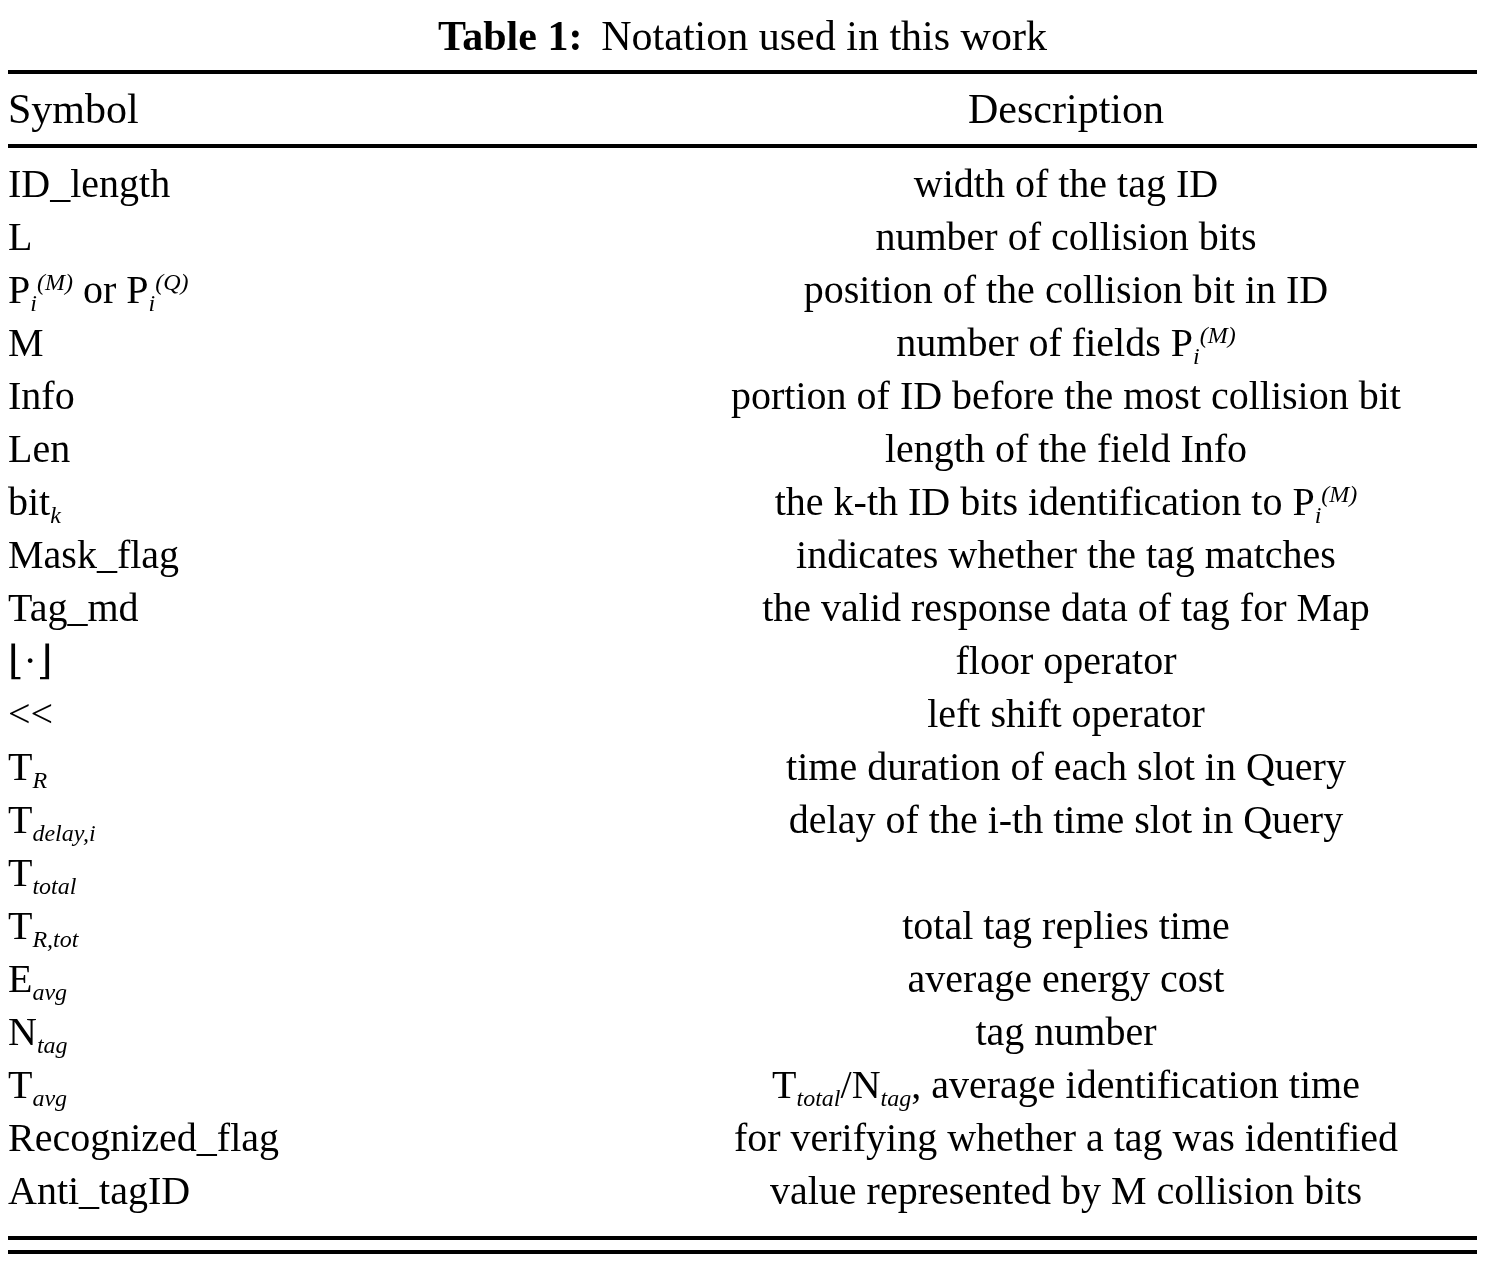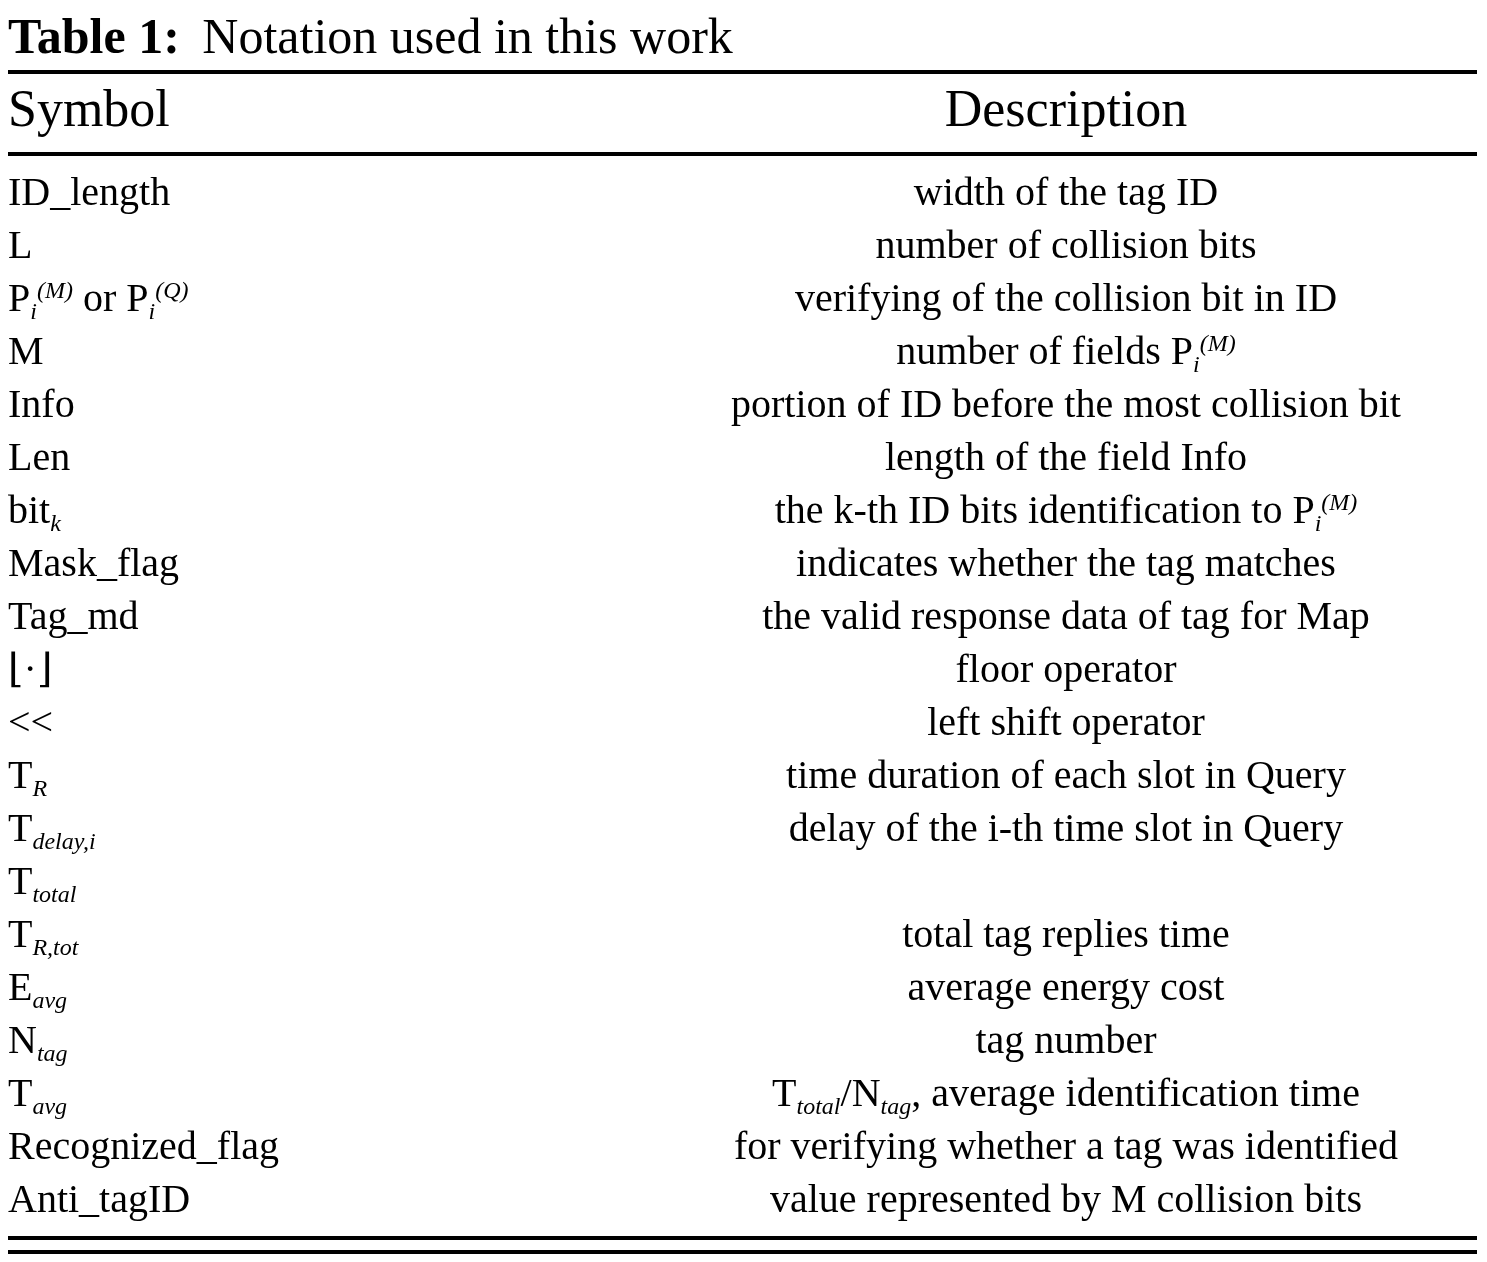--- a/index.html
+++ b/index.html
@@ -12,36 +12,37 @@
     overflow: hidden;
   }
   .page {
     width: 100%;
     height: 100%;
     padding: 4px 10px 6px 8px;
     display: flex;
     flex-direction: column;
   }
   .title-line {
-    font-size: 50px;
+    text-align: center;
+    font-size: 42px;
     line-height: 48px;
     padding: 8px 0 10px 0;
   }
   .title-label { font-weight: 700; }
   .title-text { margin-left: 0.45em; }
   .rule {
     height: 4px;
     background: #000000;
     flex: 0 0 auto;
   }
   .header-row {
     display: flex;
-    font-size: 52px;
+    font-size: 42px;
     line-height: 50px;
-    padding: 10px 0 18px 0;
+    padding: 10px 0 10px 0;
   }
   .cell-symbol {
     flex: 0 0 647px;
     width: 647px;
   }
   .cell-desc { flex: 1 1 auto; text-align: center; }
   .rows {
     flex: 1 1 auto;
     padding: 9px 0 6px 0;
     overflow: hidden;
@@ -90,21 +91,21 @@
       <div class="row">
         <div class="cell-symbol"><span class="it">ID_length</span></div>
         <div class="cell-desc"><span>width of the tag ID</span></div>
       </div>
       <div class="row">
         <div class="cell-symbol"><span class="it">L</span></div>
         <div class="cell-desc"><span>number of collision bits</span></div>
       </div>
       <div class="row">
         <div class="cell-symbol"><span class="it">P</span><span class="sub">i</span><span class="sup">(M)</span><span> or </span><span class="it">P</span><span class="sub">i</span><span class="sup">(Q)</span></div>
-        <div class="cell-desc"><span>verifying of the collision bit in ID</span></div>
+        <div class="cell-desc"><span>position of the collision bit in ID</span></div>
       </div>
       <div class="row">
         <div class="cell-symbol"><span class="it">M</span></div>
         <div class="cell-desc"><span>number of fields </span><span class="it">P</span><span class="sub">i</span><span class="sup">(M)</span></div>
       </div>
       <div class="row">
         <div class="cell-symbol"><span class="it">Info</span></div>
         <div class="cell-desc"><span>portion of ID before the most collision bit</span></div>
       </div>
       <div class="row">

